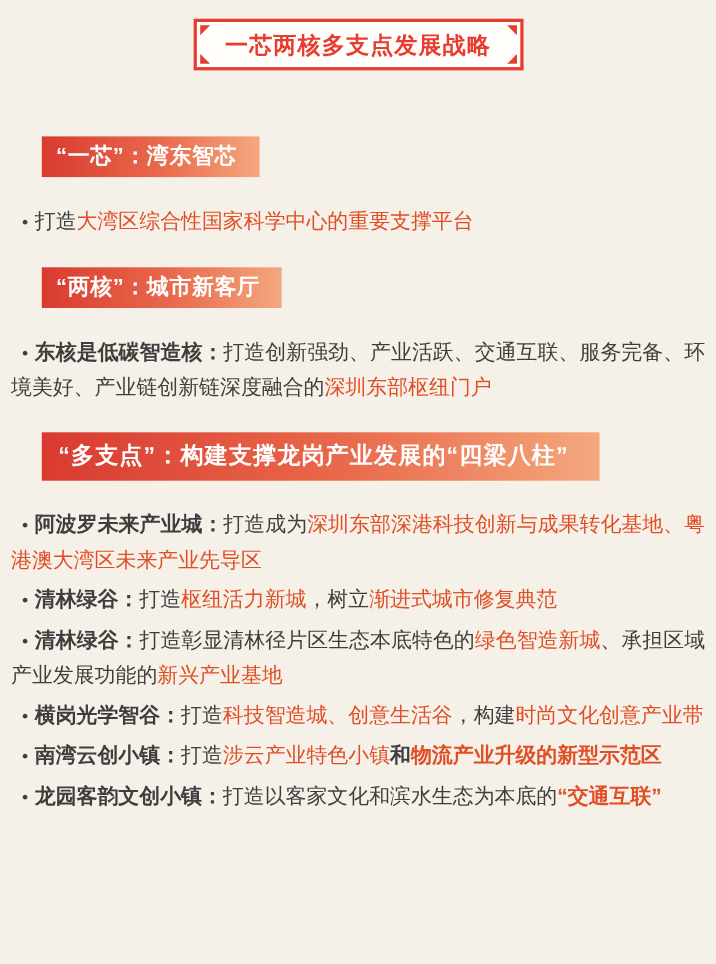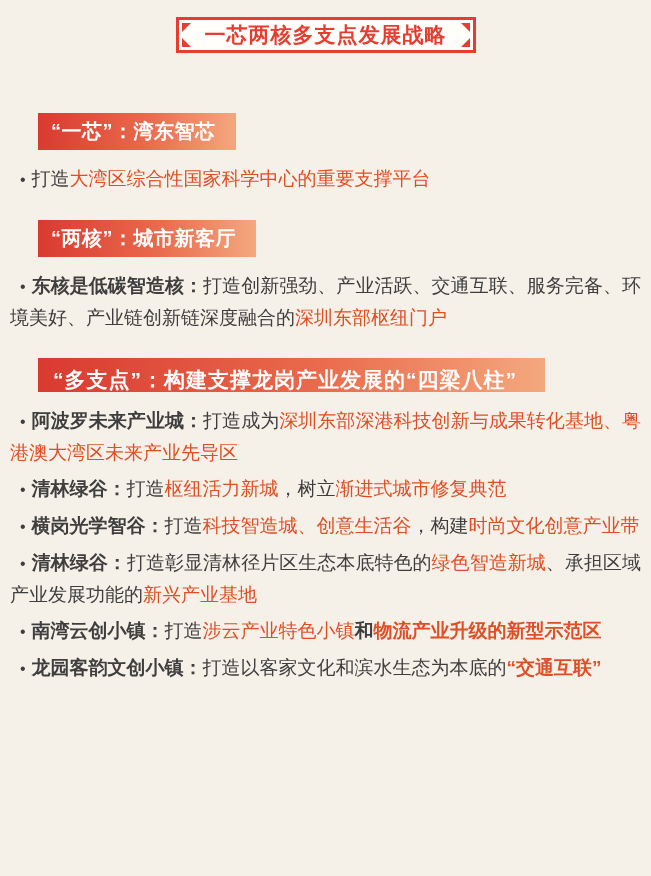--- a/index.html
+++ b/index.html
@@ -19,21 +19,21 @@
     background: var(--bg);
     font-family: "Liberation Sans", "DejaVu Sans", sans-serif;
     overflow: hidden;
   }
   .title-box {
     position: relative;
     width: 300px;
     margin: 17px auto 0 auto;
     border: 3px solid var(--title-red);
     background: #fffefa;
-    height: 36px;
+    height: 47px;
     display: flex;
     align-items: center;
     justify-content: center;
   }
   .title-text {
     color: var(--title-red);
     font-size: 21px;
     font-weight: bold;
     letter-spacing: 1px;
     white-space: nowrap;
@@ -55,25 +55,25 @@
     font-weight: bold;
     font-size: 20px;
     line-height: 23px;
     letter-spacing: 0.5px;
     white-space: nowrap;
   }
   .section:first-child .section-heading { margin-top: 60px; }
   .section-heading.wide {
     font-size: 21px;
     line-height: 24px;
-    padding: 10px 28px 0 15px;
+    padding: 10px 28px 10px 15px;
     letter-spacing: 1px;
   }
 
-  .items { margin-top: 13px; }
+  .items { margin-top: 25px; }
   .item {
     margin: 0 0 5px 0;
     font-size: 19px;
     line-height: 31px;
     text-align: justify;
     color: var(--dark);
   }
   .bullet {
     color: var(--dark);
     margin: 0 6px 0 10px;
@@ -97,19 +97,19 @@
   <div class="content" id="sections">
       <section class="section"><div class="section-heading">“一芯”：湾东智芯</div><div class="items">
           <p class="item"><span class="bullet">•</span><span class="run dark">打造</span><span class="run red">大湾区综合性国家科学中心的重要支撑平台</span></p>
         </div></section>
       <section class="section"><div class="section-heading">“两核”：城市新客厅</div><div class="items">
           <p class="item"><span class="bullet">•</span><span class="run dark bold">东核是低碳智造核：</span><span class="run dark">打造创新强劲、产业活跃、交通互联、服务完备、环境美好、产业链创新链深度融合的</span><span class="run red">深圳东部枢纽门户</span></p>
         </div></section>
       <section class="section"><div class="section-heading wide">“多支点”：构建支撑龙岗产业发展的“四梁八柱”</div><div class="items">
           <p class="item"><span class="bullet">•</span><span class="run dark bold">阿波罗未来产业城：</span><span class="run dark">打造成为</span><span class="run red">深圳东部深港科技创新与成果转化基地、粤港澳大湾区未来产业先导区</span></p>
           <p class="item"><span class="bullet">•</span><span class="run dark bold">清林绿谷：</span><span class="run dark">打造</span><span class="run red">枢纽活力新城</span><span class="run dark">，树立</span><span class="run red">渐进式城市修复典范</span></p>
+          <p class="item"><span class="bullet">•</span><span class="run dark bold">清林绿谷：</span><span class="run dark">打造彰显清林径片区生态本底特色的</span><span class="run red">绿色智造新城</span><span class="run dark">、承担区域产业发展功能的</span><span class="run red">新兴产业基地</span></p>
           <p class="item"><span class="bullet">•</span><span class="run dark bold">横岗光学智谷：</span><span class="run dark">打造</span><span class="run red">科技智造城、创意生活谷</span><span class="run dark">，构建</span><span class="run red">时尚文化创意产业带</span></p>
-          <p class="item"><span class="bullet">•</span><span class="run dark bold">清林绿谷：</span><span class="run dark">打造彰显清林径片区生态本底特色的</span><span class="run red">绿色智造新城</span><span class="run dark">、承担区域产业发展功能的</span><span class="run red">新兴产业基地</span></p>
           <p class="item"><span class="bullet">•</span><span class="run dark bold">南湾云创小镇：</span><span class="run dark">打造</span><span class="run red">涉云产业特色小镇</span><span class="run dark bold">和</span><span class="run red bold">物流产业升级的新型示范区</span></p>
           <p class="item"><span class="bullet">•</span><span class="run dark bold">龙园客韵文创小镇：</span><span class="run dark">打造以客家文化和滨水生态为本底的</span><span class="run red bold">“交通互联”</span></p>
         </div></section>
     </div>
 </div>
 
 </body></html>

